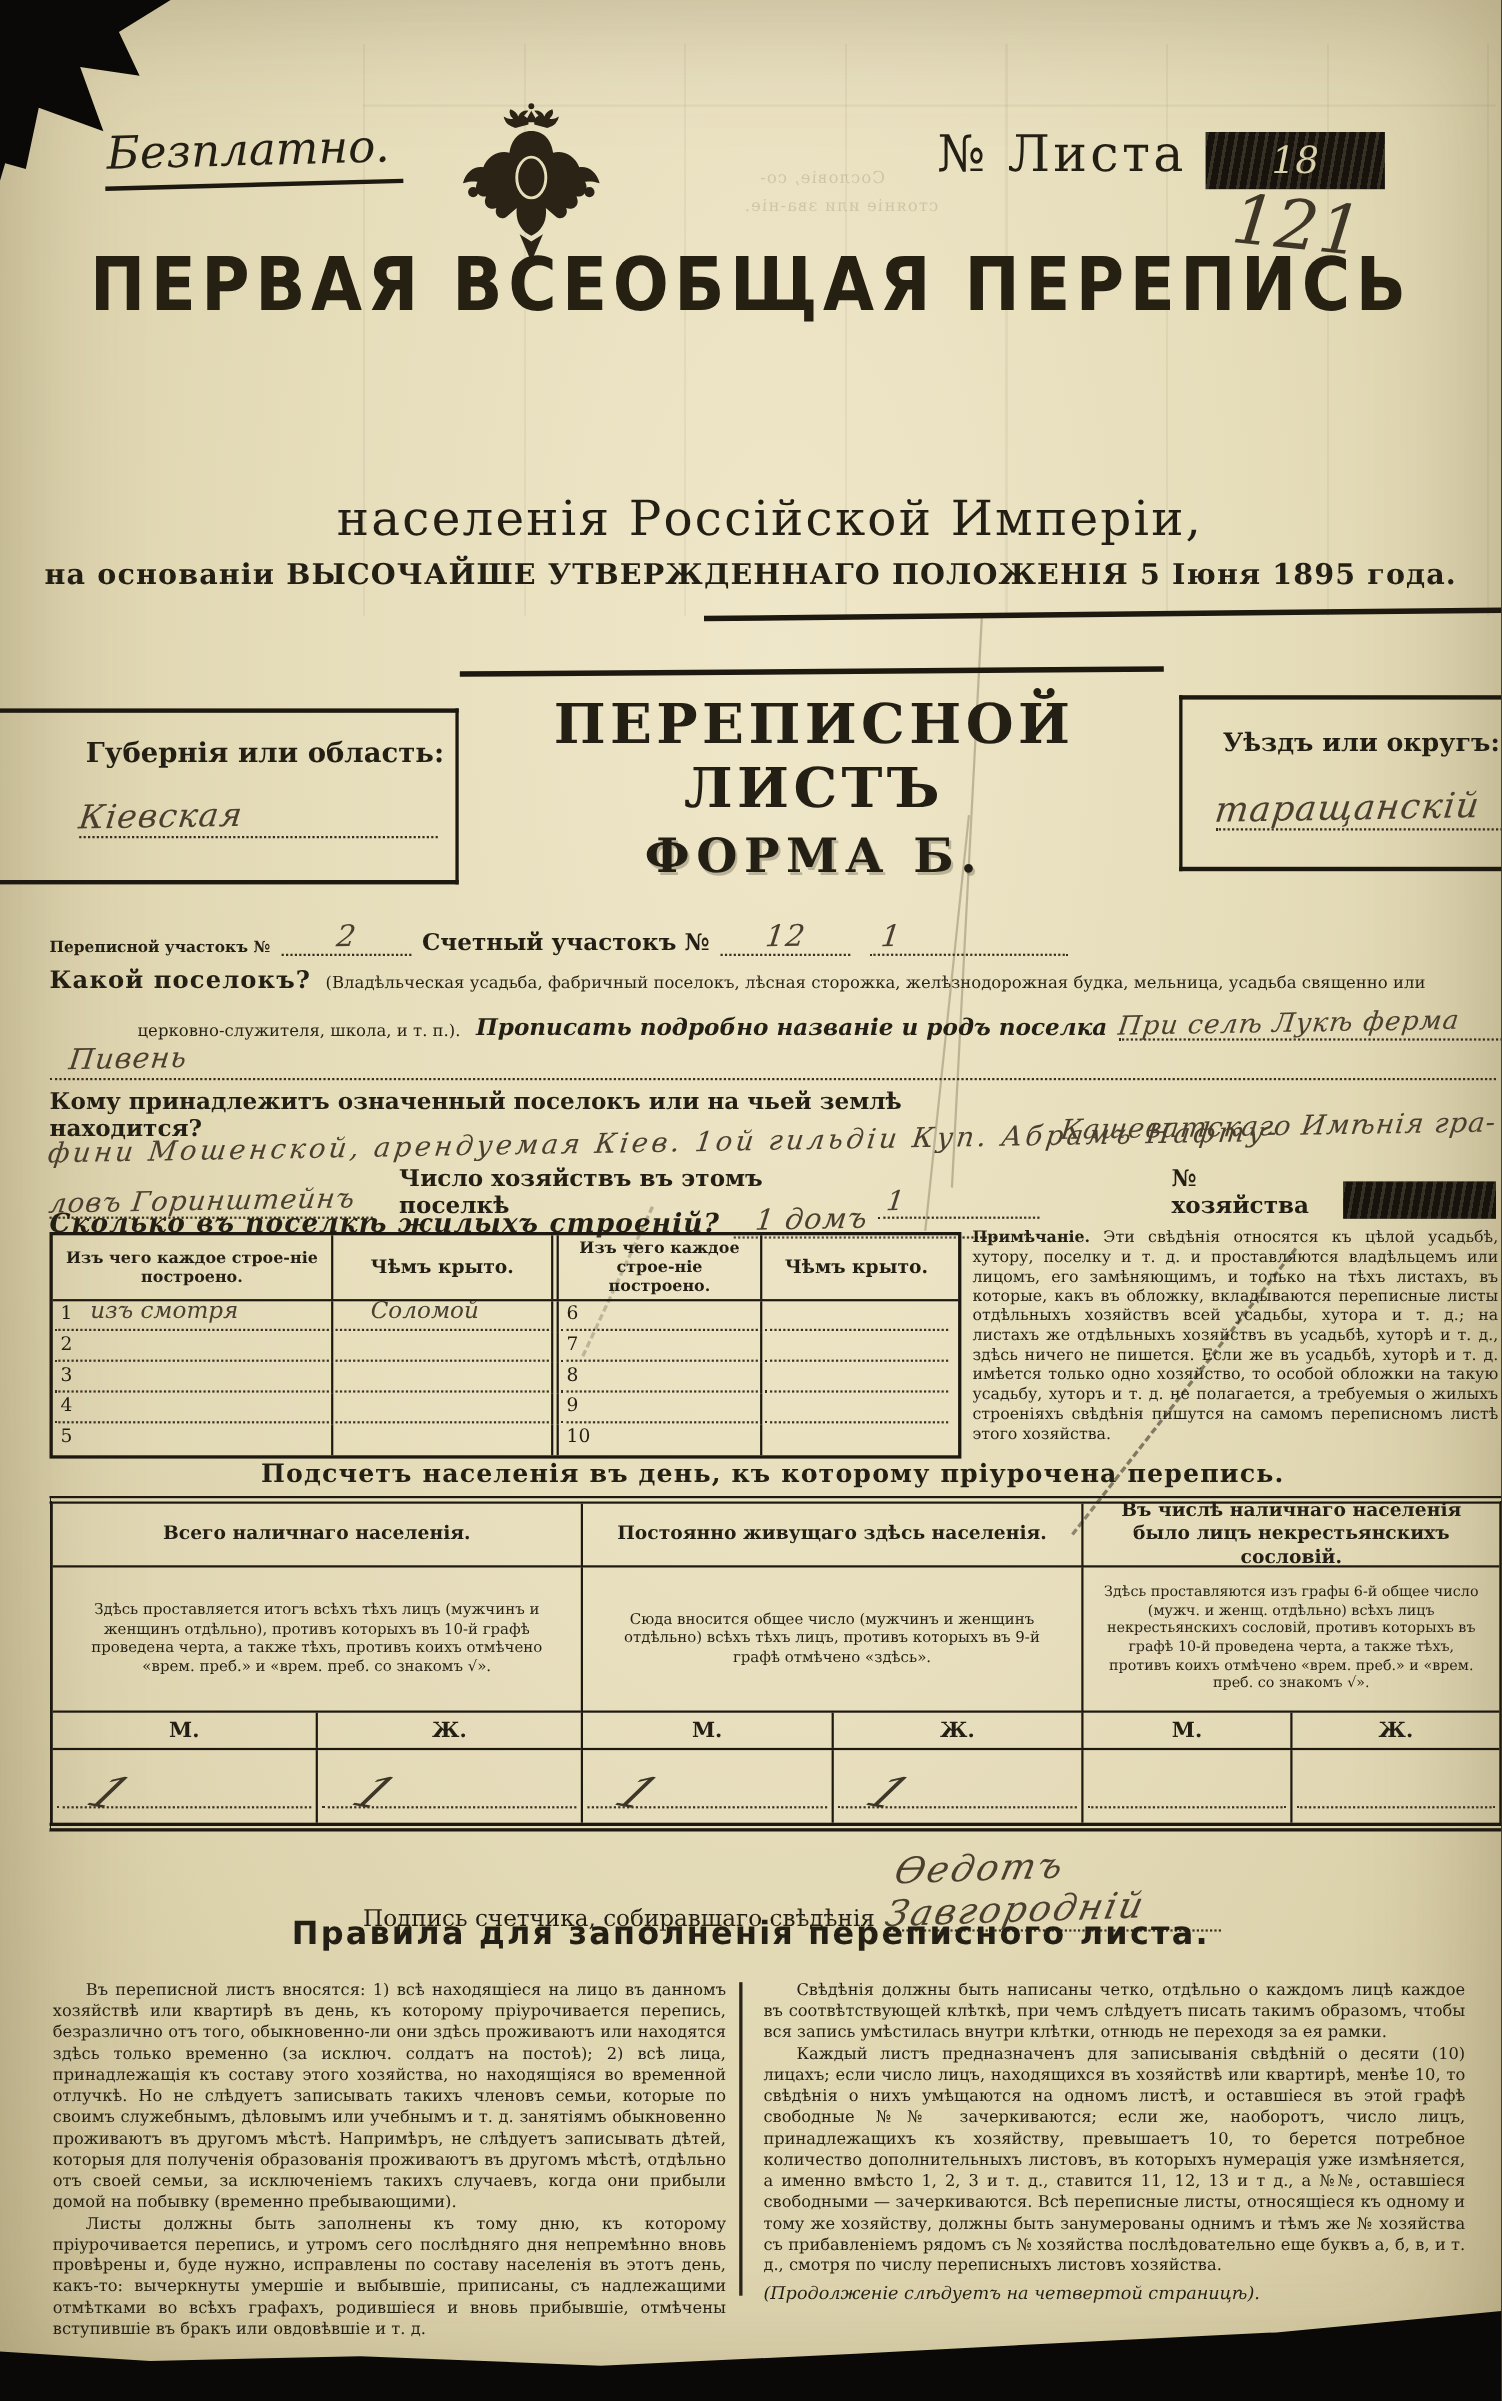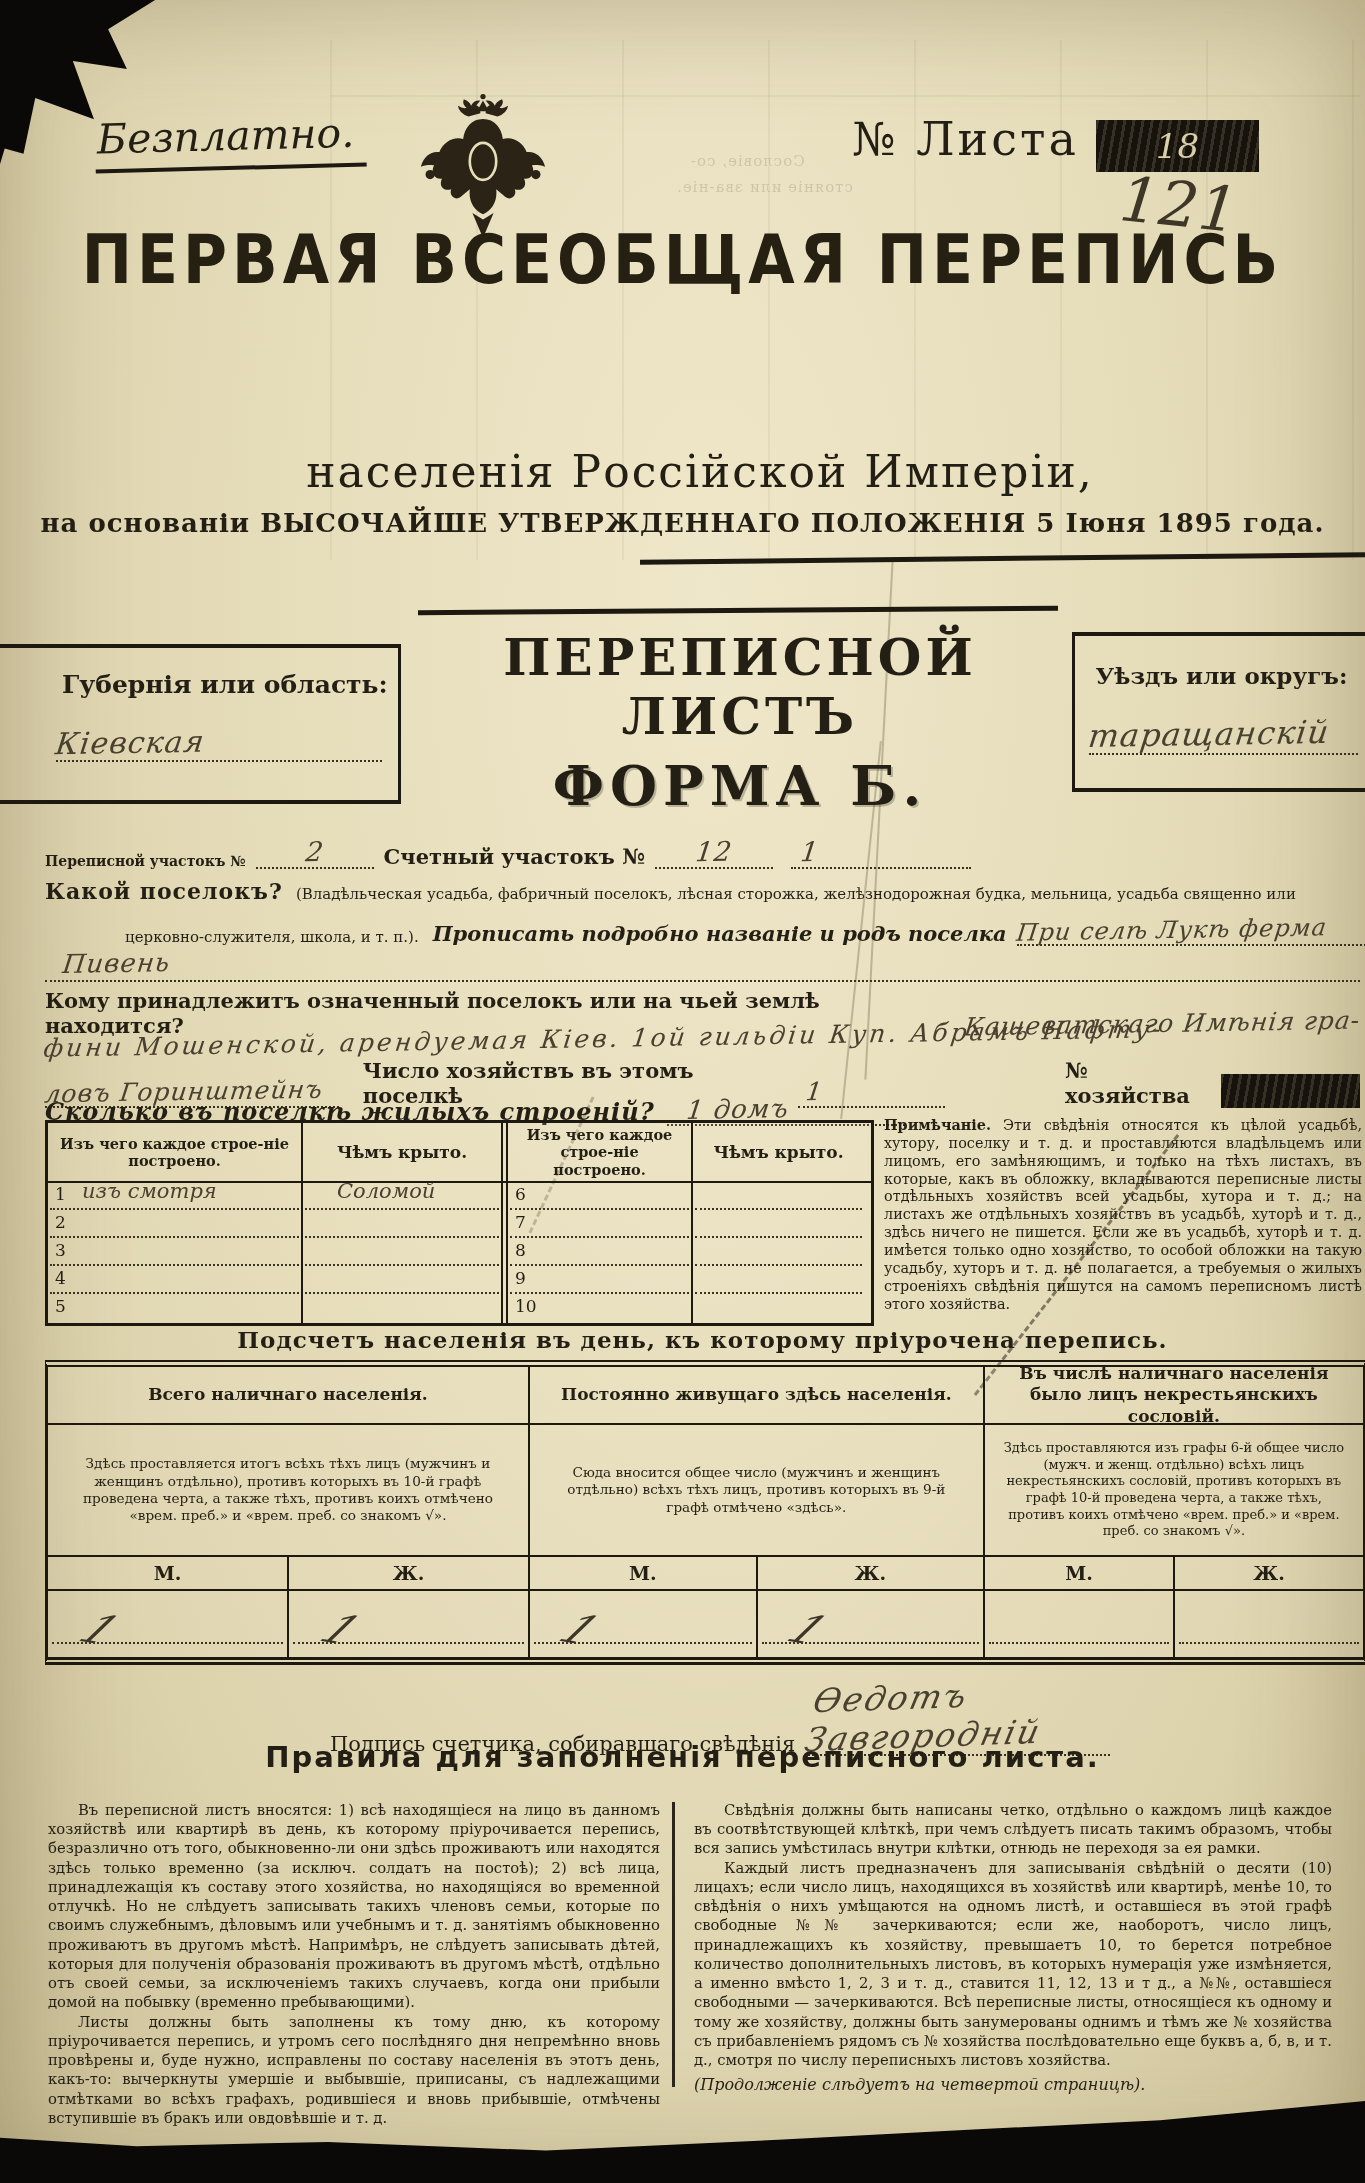--- a/index.html
+++ b/index.html
@@ -19,21 +19,21 @@
   .dotl{border-bottom:2.5px dotted #38301f;}
   .rule{background:#1d1810;}
   .tear{position:absolute;background:#0b0907;}
   .stamp{background:#17130c;color:#d9cfa8;font-family:"DejaVu Serif",serif;
     background-image:repeating-linear-gradient(100deg,rgba(215,205,165,.16) 0 3px,transparent 3px 9px);
     display:flex;align-items:center;justify-content:center;}
   .ghost{opacity:.16;transform:scaleX(-1);font-size:15px;color:#3c3420;letter-spacing:1px;}
   .crease{position:absolute;background:rgba(70,58,32,.28);}
   .pencil{position:absolute;border-left:3px dashed rgba(45,38,24,.55);}
   
-  .hbox{position:absolute;border:0 solid #1d1810;}
+  .hbox{position:absolute;border:0 solid #1d1810;padding-left:16px;}
   
   .btab{position:absolute;left:45px;top:1120px;width:823px;border:3px solid #1d1810;background:rgba(255,250,225,.12);}
   .btab .hrow{display:flex;border-bottom:2.5px solid #1d1810;height:58px;}
   .btab .hc{display:flex;align-items:center;justify-content:center;text-align:center;font-weight:bold;font-size:14.5px;line-height:1.2;padding:2px 6px;box-sizing:border-box;}
   .btab .row{display:flex;height:28px;}
   .btab .cell{position:relative;box-sizing:border-box;}
   .btab .cell .dl{position:absolute;left:2px;right:2px;bottom:1px;border-bottom:2.5px dotted #3a3222;}
   .c1{width:253px;} .c2{width:200px;} .c3{width:190px;border-left:7px double #1d1810;} .c4{width:173px;}
   .cv{border-left:2px solid #1d1810;}
   .rownum{position:absolute;left:7px;top:1px;font-size:17px;color:#241f14;font-style:normal;}
@@ -104,21 +104,21 @@
 
   <div class="hbox" style="left:0;top:644px;width:398px;height:152px;border-top-width:4px;border-right-width:3px;border-bottom-width:4px;">
     <div class="b" style="margin:22px 0 0 62px;font-size:25px;">Губернія или область:</div>
     <div style="margin:26px 16px 0 56px;" class="dotl">
       <span class="hand hand-skew" style="font-size:30px;">Кіевская</span>
     </div>
   </div>
 
   <div class="abs ctr" style="left:420px;top:628px;width:640px;">
     <div class="b" style="font-size:50px;letter-spacing:4px;">ПЕРЕПИСНОЙ ЛИСТЪ</div>
-    <div class="b" style="font-size:54px;letter-spacing:6px;margin-top:8px;text-shadow:2px 2px 0 rgba(36,31,20,.25);">ФОРМА Б.</div>
+    <div class="b" style="font-size:43px;letter-spacing:6px;margin-top:8px;text-shadow:2px 2px 0 rgba(36,31,20,.25);">ФОРМА Б.</div>
   </div>
 
   <div class="hbox" style="left:1072px;top:632px;width:293px;height:152px;border-top-width:4px;border-left-width:3px;border-bottom-width:4px;">
     <div class="b ctr" style="margin-top:26px;font-size:23px;">Уѣздъ или округъ:</div>
     <div style="margin:26px 10px 0 14px;" class="dotl">
       <span class="hand hand-skew" style="font-size:32px;">таращанскій</span>
     </div>
   </div>
 
   <div class="abs flexline" style="left:45px;top:836px;width:1300px;">

